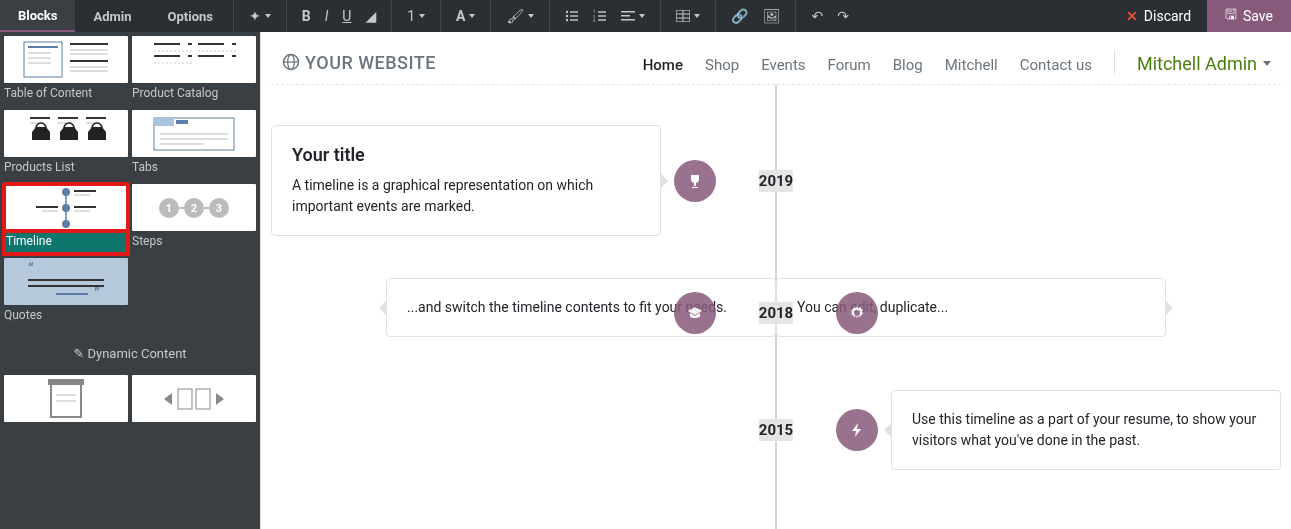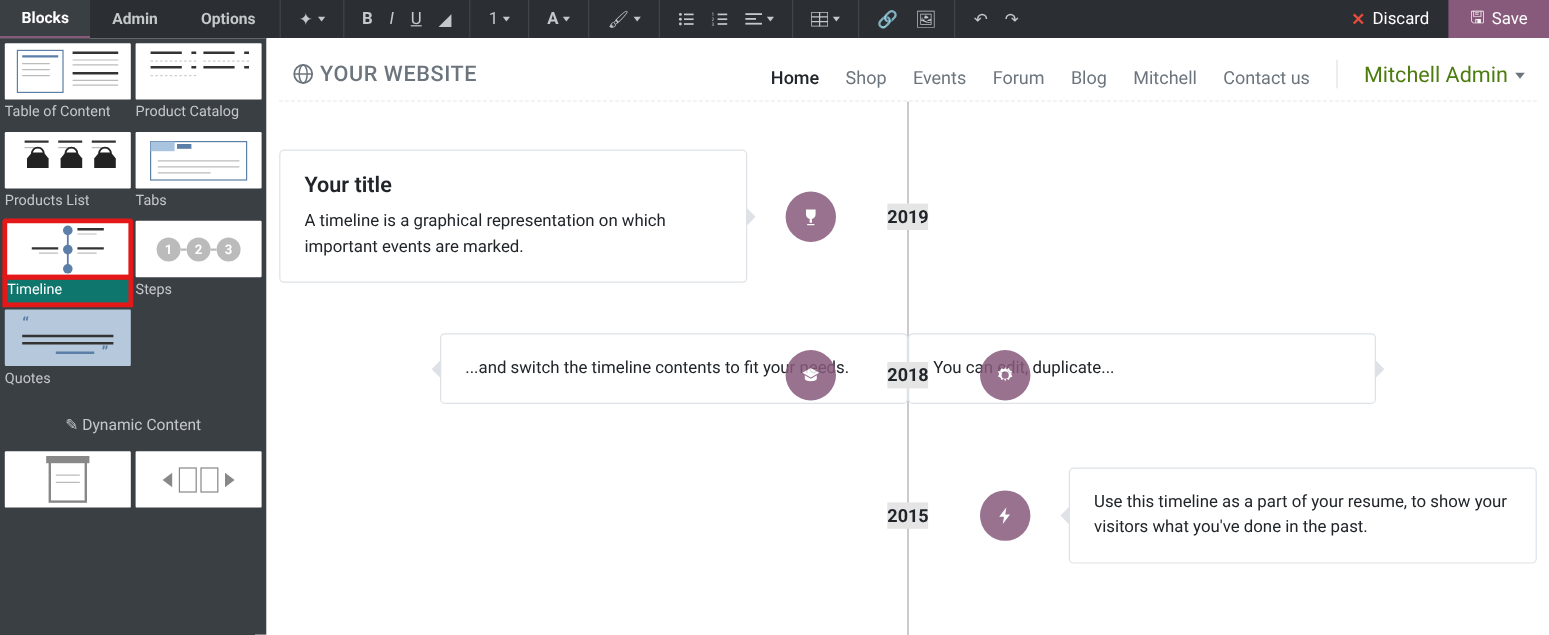--- a/index.html
+++ b/index.html
@@ -15,21 +15,21 @@
   .tb-btn svg { fill: #c5c8cb; }
   .tb-btn .caret { width: 0; height: 0; border-left: 3px solid transparent; border-right: 3px solid transparent; border-top: 4px solid #c5c8cb; margin-left: 4px; }
   .tb-spacer { flex: 1; }
   .discard-btn { padding: 0 16px; height: 100%; display: flex; align-items: center; cursor: pointer; font-size: 14px; color: #fff;}
   .discard-btn .x { color: #e74c3c; margin-right: 6px; font-weight: bold;}
   .save-btn { padding: 0 18px; height: 100%; display: flex; align-items: center; cursor: pointer; background: #875A7B; color: #fff; font-size: 14px;}
   .save-btn .disk { margin-right: 6px; }
   
   .main { display: flex; height: calc(100% - 32px); }
   
-  .sidebar { width: 222px; background: #3a3f44; overflow-y: auto; padding: 4px; }
+  .sidebar { width: 260px; background: #3a3f44; overflow-y: auto; padding: 4px; }
   .block-grid { display: grid; grid-template-columns: 1fr 1fr; gap: 4px; }
   .block-item { text-align: left; }
   .block-thumb { width: 100%; height: 47px; background: #fff; border-radius: 1px; display: flex; align-items: center; justify-content: center; overflow: hidden; cursor: grab; }
   .block-label { color: #c5c8cb; font-size: 12px; padding: 3px 0 6px 0; }
   .block-item.selected .block-thumb { outline: 4px solid #e41818; outline-offset: -2px; }
   .block-item.selected .block-label { outline: 4px solid #e41818; outline-offset: -2px; color:#fff; padding-left:2px; background:#0f766e;}
   .section-header { color: #c5c8cb; font-size: 13px; text-align: center; padding: 14px 0 10px 0; grid-column: 1 / span 2; }
   .section-header::before { content: "✎ "; }
   
   .canvas { flex: 1; background: #fff; overflow-y: auto; border-left: 1px solid #ddd;}

